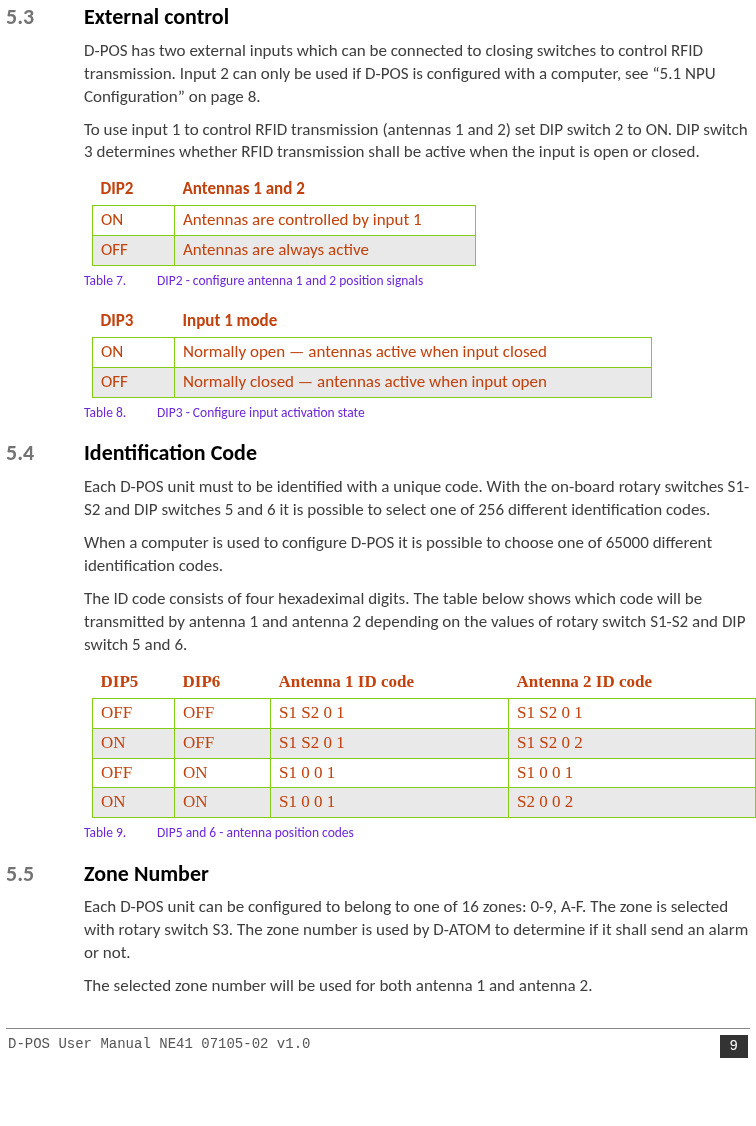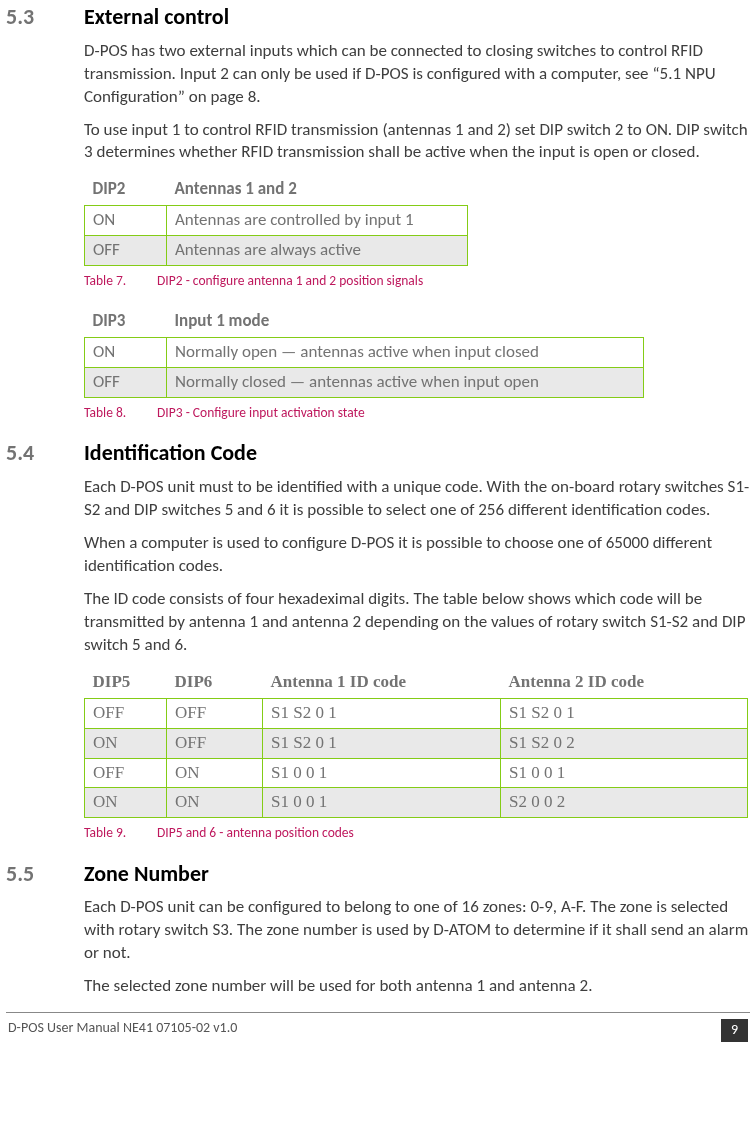--- a/index.html
+++ b/index.html
@@ -34,61 +34,62 @@
     color: #000000;
   }
   .body {
     margin-left: 78px;
   }
   p {
     margin: 8px 0 10px 0;
   }
   table {
     border-collapse: collapse;
-    margin: 6px 0 4px 0;
+    margin: 6px 0 4px 8px;
     font-size: 17px;
-    color: #737373;
+    color: #c2410c;
   }
   th {
     text-align: left;
     font-weight: 700;
     padding: 4px 12px 4px 8px;
     border: none;
   }
   td {
     border: 1px solid #84cc16;
     padding: 3px 10px 3px 8px;
     vertical-align: middle;
   }
   .shade {
     background: #e9e9e9;
   }
   .caption {
     font-size: 13.5px;
-    color: #be185d;
+    color: #6d28d9;
     margin: 6px 0 16px 0;
   }
   .caption .capnum {
     display: inline-block;
     width: 70px;
   }
   .t7 { width: 384px; }
   .t7 col.c1 { width: 82px; }
   .t8 { width: 560px; }
   .t8 col.c1 { width: 82px; }
   .t9 { width: 664px; font-family: Liberation Serif, serif; }
   .t9 col.c1 { width: 82px; }
   .t9 col.c2 { width: 96px; }
   .t9 col.c3 { width: 238px; }
 
   .footer {
     position: relative;
-    margin-top: 14px;
+    margin-top: 30px;
     font-size: 14px;
     color: #555;
+    font-family: Liberation Mono, monospace;
   }
   .footer-line {
     border-top: 1px solid #888;
     margin-bottom: 6px;
   }
   .footer-row {
     display: flex;
     justify-content: space-between;
     padding: 0 2px 8px 2px;
   }

